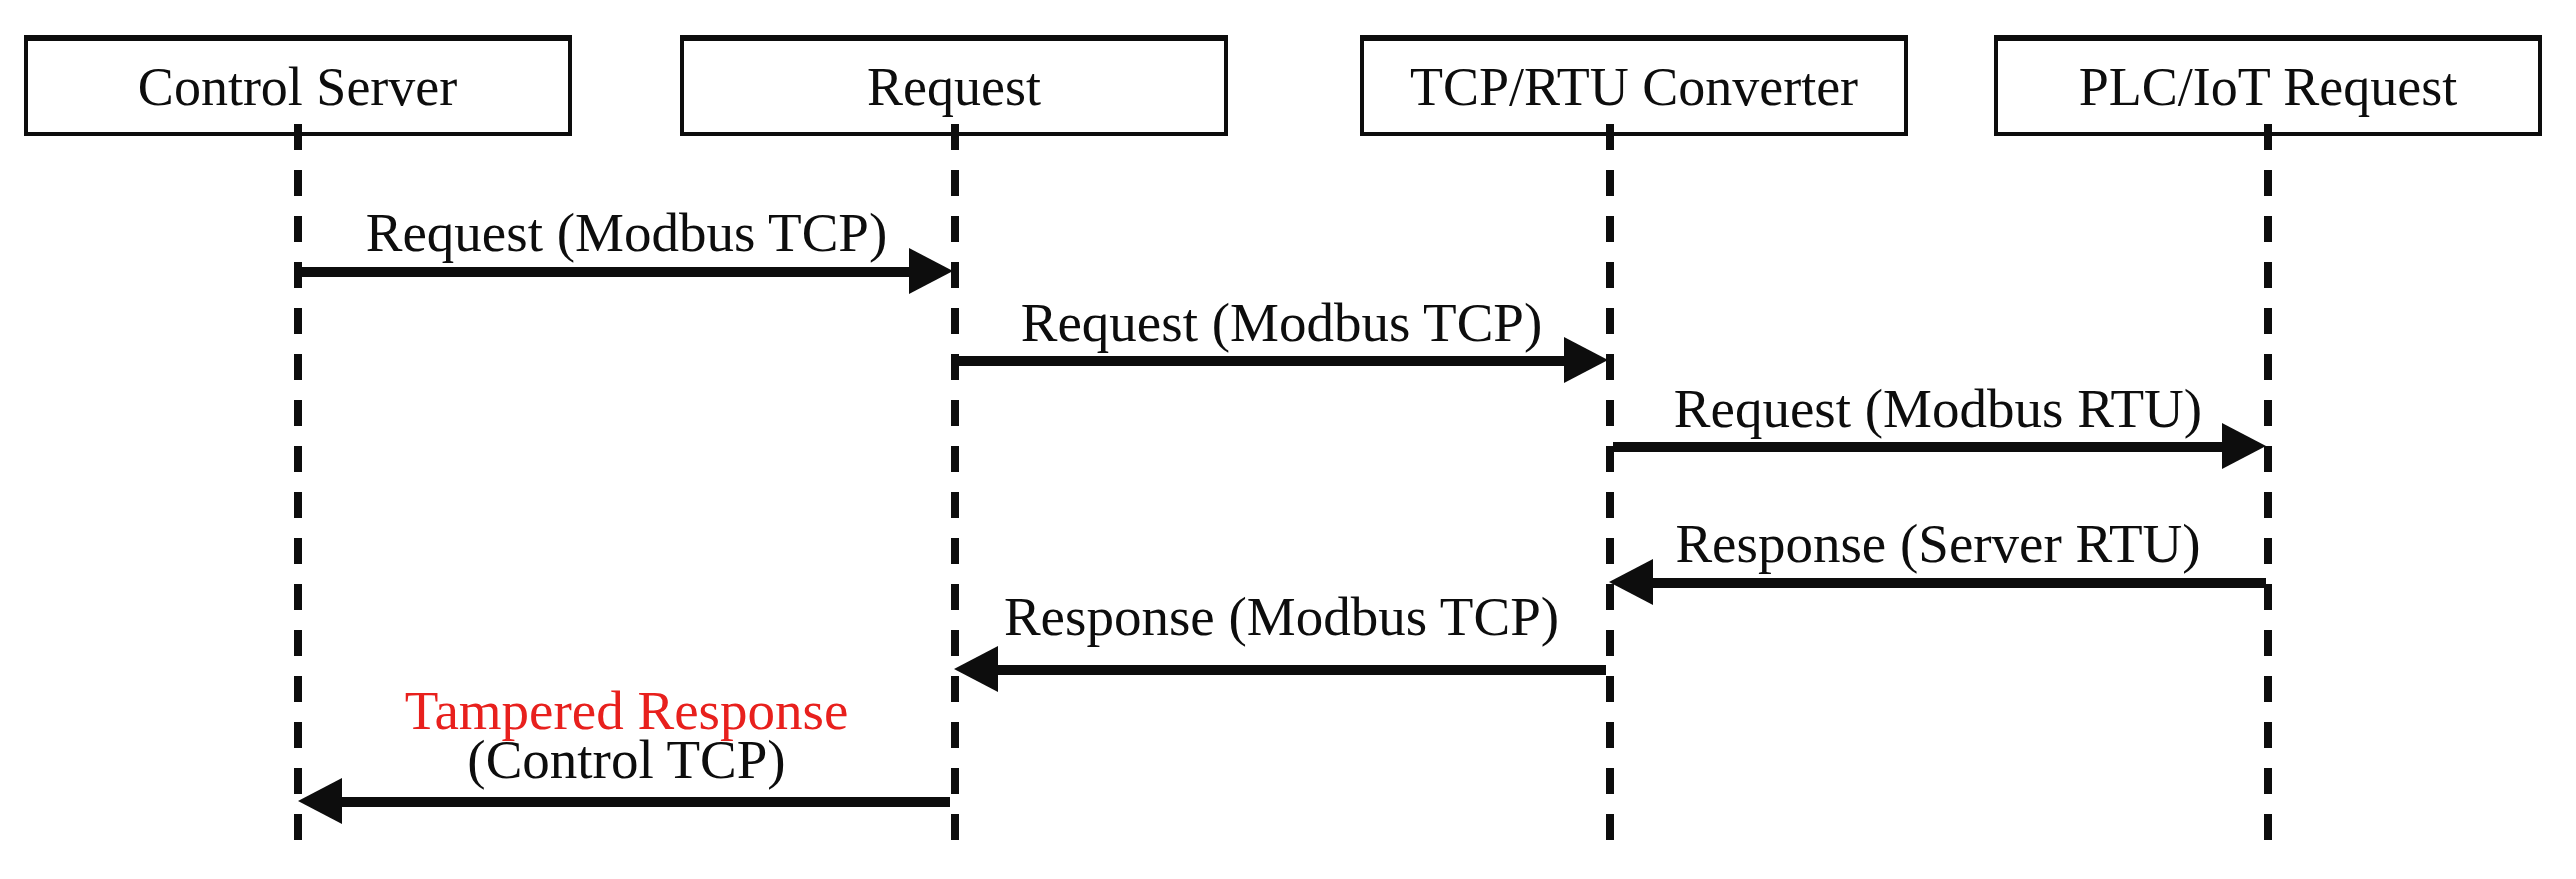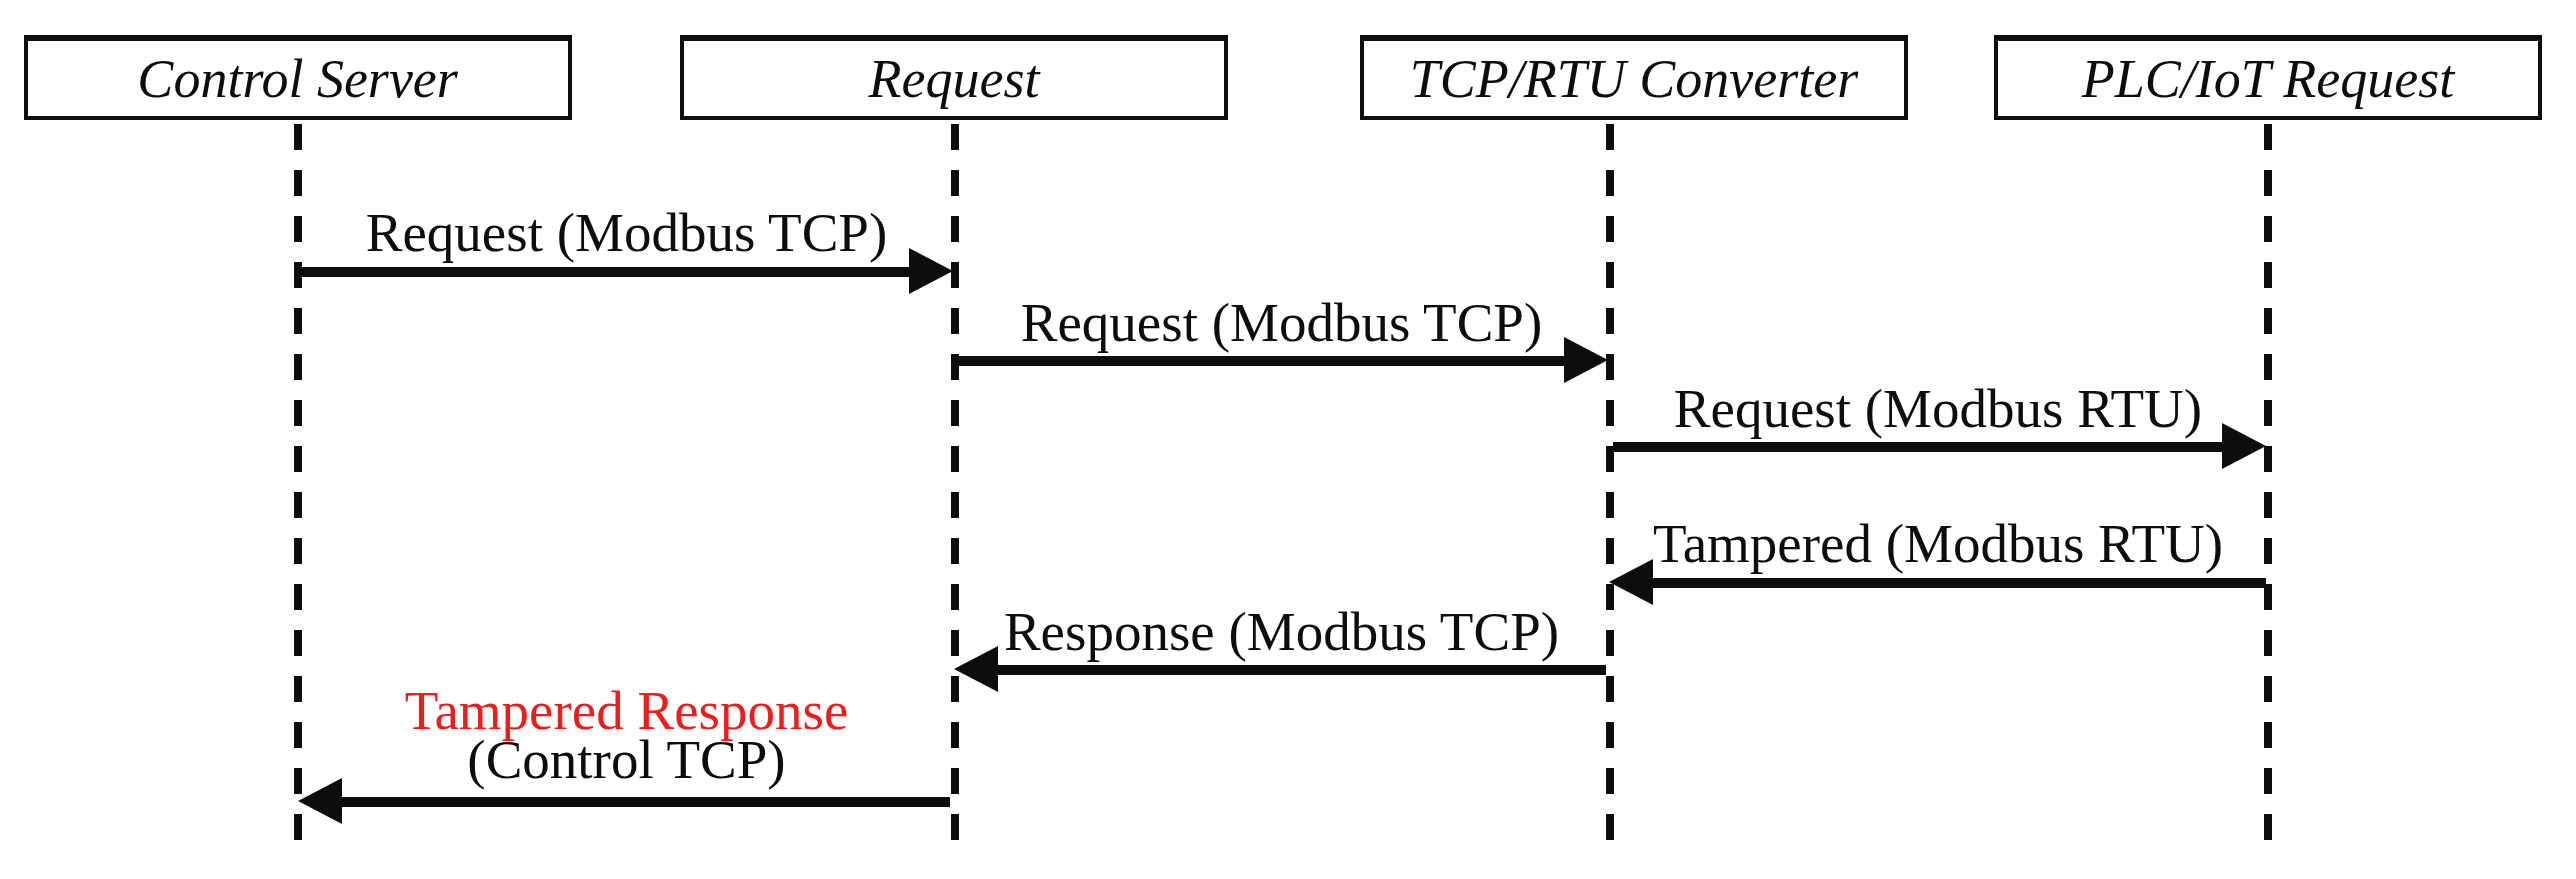--- a/index.html
+++ b/index.html
@@ -15,32 +15,31 @@
     width: 2576px;
     height: 879px;
     background: var(--bg);
     font-family: "Liberation Serif", "DejaVu Serif", serif;
     color: var(--ink);
     overflow: hidden;
   }
   .actor-box {
     position: absolute;
     top: 35px;
-    height: 85px;
+    height: 101px;
     width: 548px;
     border: 4.4px solid var(--ink);
     border-top-width: 6.1px;
     background: var(--bg);
     display: flex;
     align-items: center;
     justify-content: center;
     font-size: 54px;
     line-height: 1;
     white-space: nowrap;
-    font-style: italic;
   }
   .lifeline {
     position: absolute;
     top: 124px;
     height: 721px;
     width: 7.9px;
     background: repeating-linear-gradient(
       180deg,
       var(--ink) 0px, var(--ink) 26px,
       transparent 26px, transparent 46px
@@ -98,25 +97,25 @@
   <div class="head right" style="left:909px;top:248px;"></div>
 
   <div class="msg-label" style="left:954px;top:298px;width:655px;">Request (Modbus TCP)</div>
   <div class="shaft" style="left:958px;top:356px;width:606px;"></div>
   <div class="head right" style="left:1564px;top:337px;"></div>
 
   <div class="msg-label" style="left:1609px;top:384px;width:658px;">Request (Modbus RTU)</div>
   <div class="shaft" style="left:1613px;top:442px;width:609px;"></div>
   <div class="head right" style="left:2222px;top:423px;"></div>
 
-  <div class="msg-label" style="left:1609px;top:519px;width:658px;">Tampered (Modbus RTU)</div>
+  <div class="msg-label" style="left:1609px;top:519px;width:658px;">Response (Server RTU)</div>
   <div class="head left" style="left:1609px;top:559px;"></div>
   <div class="shaft" style="left:1653px;top:578px;width:613px;"></div>
 
-  <div class="msg-label" style="left:954px;top:607px;width:655px;">Response (Modbus TCP)</div>
+  <div class="msg-label" style="left:954px;top:592px;width:655px;">Response (Modbus TCP)</div>
   <div class="head left" style="left:954px;top:646px;"></div>
   <div class="shaft" style="left:998px;top:665px;width:608px;"></div>
 
   <div class="msg-label" style="left:298px;top:686px;width:657px;">
     <span class="line alert">Tampered Response</span>
     <span class="line">(Control TCP)</span>
   </div>
   <div class="head left" style="left:298px;top:778px;"></div>
   <div class="shaft" style="left:341px;top:797px;width:609px;"></div>
 

